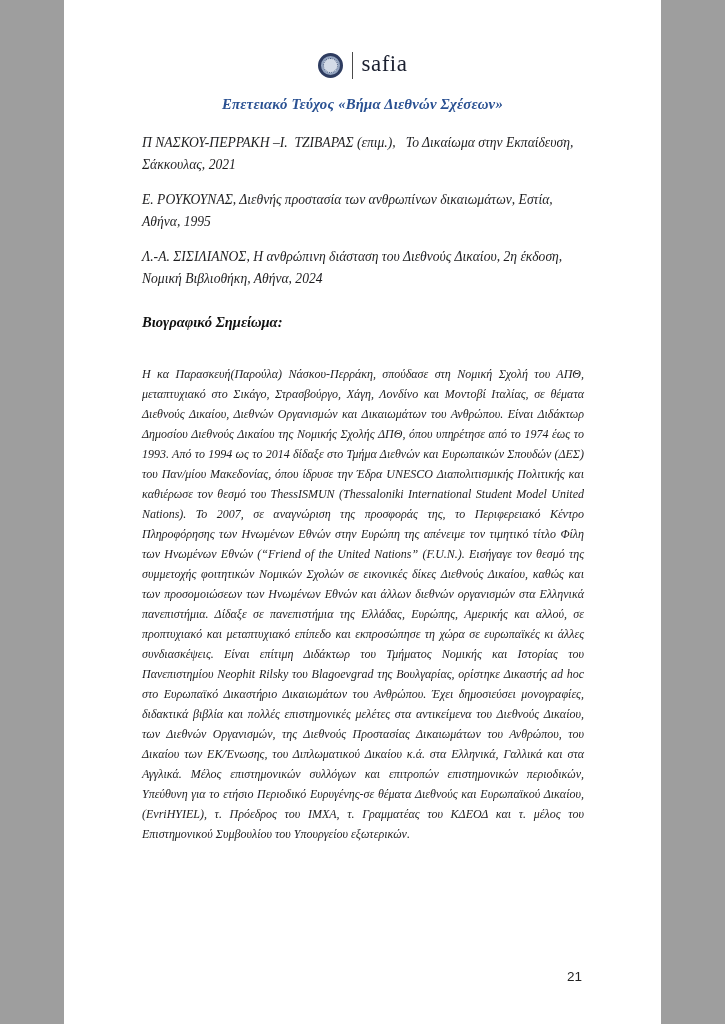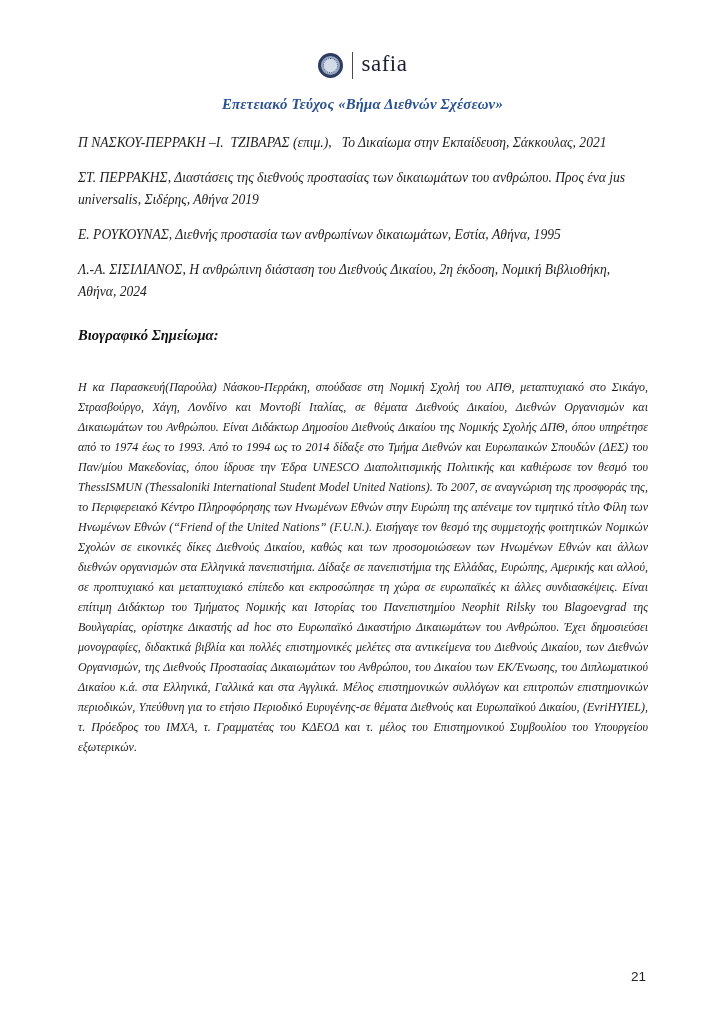--- a/index.html
+++ b/index.html
@@ -1,18 +1,18 @@
 <!DOCTYPE html>
 <html lang="el"><head>
 <meta charset="utf-8">
 <style>
   html,body { margin:0; padding:0; background:#9e9e9e; }
   .page {
     position:relative;
-    width:725px; height:1024px;
+    width:597px; height:1024px;
     margin:0 auto;
     background:#ffffff;
     font-family:"Liberation Serif","DejaVu Serif",serif;
     font-style:italic;
     color:#1d1d1f;
     overflow:hidden;
     box-sizing:border-box;
   }
   
   .logo-row {
@@ -71,21 +71,20 @@
     <span class="logo-divider"></span>
     <span class="brand">safia</span>
   </header>
 
   <h1 class="doc-title">Επετειακό Τεύχος «Βήμα Διεθνών Σχέσεων»</h1>
 
   <div class="content">
 
     <section class="references">
       <p class="ref">Π ΝΑΣΚΟΥ-ΠΕΡΡΑΚΗ –Ι.  ΤΖΙΒΑΡΑΣ (επιμ.),   Το Δικαίωμα στην Εκπαίδευση, Σάκκουλας, 2021</p>
-      <p class="ref">ΣΤ. ΠΕΡΡΑΚΗΣ, Διαστάσεις της διεθνούς προστασίας των δικαιωμάτων του ανθρώπου. Προς ένα jus universalis, Σιδέρης, Αθήνα 2019</p>
       <p class="ref">Ε. ΡΟΥΚΟΥΝΑΣ, Διεθνής προστασία των ανθρωπίνων δικαιωμάτων, Εστία, Αθήνα, 1995</p>
       <p class="ref">Λ.-Α. ΣΙΣΙΛΙΑΝΟΣ, Η ανθρώπινη διάσταση του Διεθνούς Δικαίου, 2η έκδοση, Νομική Βιβλιοθήκη, Αθήνα, 2024</p>
     </section>
 
     <h2 class="bio-heading">Βιογραφικό Σημείωμα:</h2>
 
     <p class="bio-text">Η κα Παρασκευή(Παρούλα) Νάσκου-Περράκη, σπούδασε στη Νομική Σχολή του ΑΠΘ, μεταπτυχιακό στο Σικάγο, Στρασβούργο, Χάγη, Λονδίνο και Μοντοβί Ιταλίας, σε θέματα Διεθνούς Δικαίου, Διεθνών Οργανισμών και Δικαιωμάτων του Ανθρώπου. Είναι Διδάκτωρ Δημοσίου Διεθνούς Δικαίου της Νομικής Σχολής ΔΠΘ, όπου υπηρέτησε από το 1974 έως το 1993. Από το 1994 ως το 2014 δίδαξε στο Τμήμα Διεθνών και Ευρωπαικών Σπουδών (ΔΕΣ) του Παν/μίου Μακεδονίας, όπου ίδρυσε την Έδρα UNESCO Διαπολιτισμικής Πολιτικής και καθιέρωσε τον θεσμό του ThessISMUN (Thessaloniki International Student Model United Nations). Το 2007, σε αναγνώριση της προσφοράς της, το Περιφερειακό Κέντρο Πληροφόρησης των Ηνωμένων Εθνών στην Ευρώπη της απένειμε τον τιμητικό τίτλο Φίλη των Ηνωμένων Εθνών (“Friend of the United Nations” (F.U.N.). Εισήγαγε τον θεσμό της συμμετοχής φοιτητικών Νομικών Σχολών σε εικονικές δίκες Διεθνούς Δικαίου, καθώς και των προσομοιώσεων των Ηνωμένων Εθνών και άλλων διεθνών οργανισμών στα Ελληνικά πανεπιστήμια. Δίδαξε σε πανεπιστήμια της Ελλάδας, Ευρώπης, Αμερικής και αλλού, σε προπτυχιακό και μεταπτυχιακό επίπεδο και εκπροσώπησε τη χώρα σε ευρωπαϊκές κι άλλες συνδιασκέψεις. Είναι επίτιμη Διδάκτωρ του Τμήματος Νομικής και Ιστορίας του Πανεπιστημίου Neophit Rilsky του Blagoevgrad της Βουλγαρίας, ορίστηκε Δικαστής ad hoc στο Ευρωπαϊκό Δικαστήριο Δικαιωμάτων του Ανθρώπου. Έχει δημοσιεύσει μονογραφίες, διδακτικά βιβλία και πολλές επιστημονικές μελέτες στα αντικείμενα του Διεθνούς Δικαίου, των Διεθνών Οργανισμών, της Διεθνούς Προστασίας Δικαιωμάτων του Ανθρώπου, του Δικαίου των ΕΚ/Ένωσης, του Διπλωματικού Δικαίου κ.ά. στα Ελληνικά, Γαλλικά και στα Αγγλικά. Μέλος επιστημονικών συλλόγων και επιτροπών επιστημονικών περιοδικών, Υπεύθυνη για το ετήσιο Περιοδικό Ευρυγένης-σε θέματα Διεθνούς και Ευρωπαϊκού Δικαίου, (EvriHYIEL), τ. Πρόεδρος του ΙΜΧΑ, τ. Γραμματέας του ΚΔΕΟΔ και τ. μέλος του Επιστημονικού Συμβουλίου του Υπουργείου εξωτερικών.</p>
 
   </div>
 

